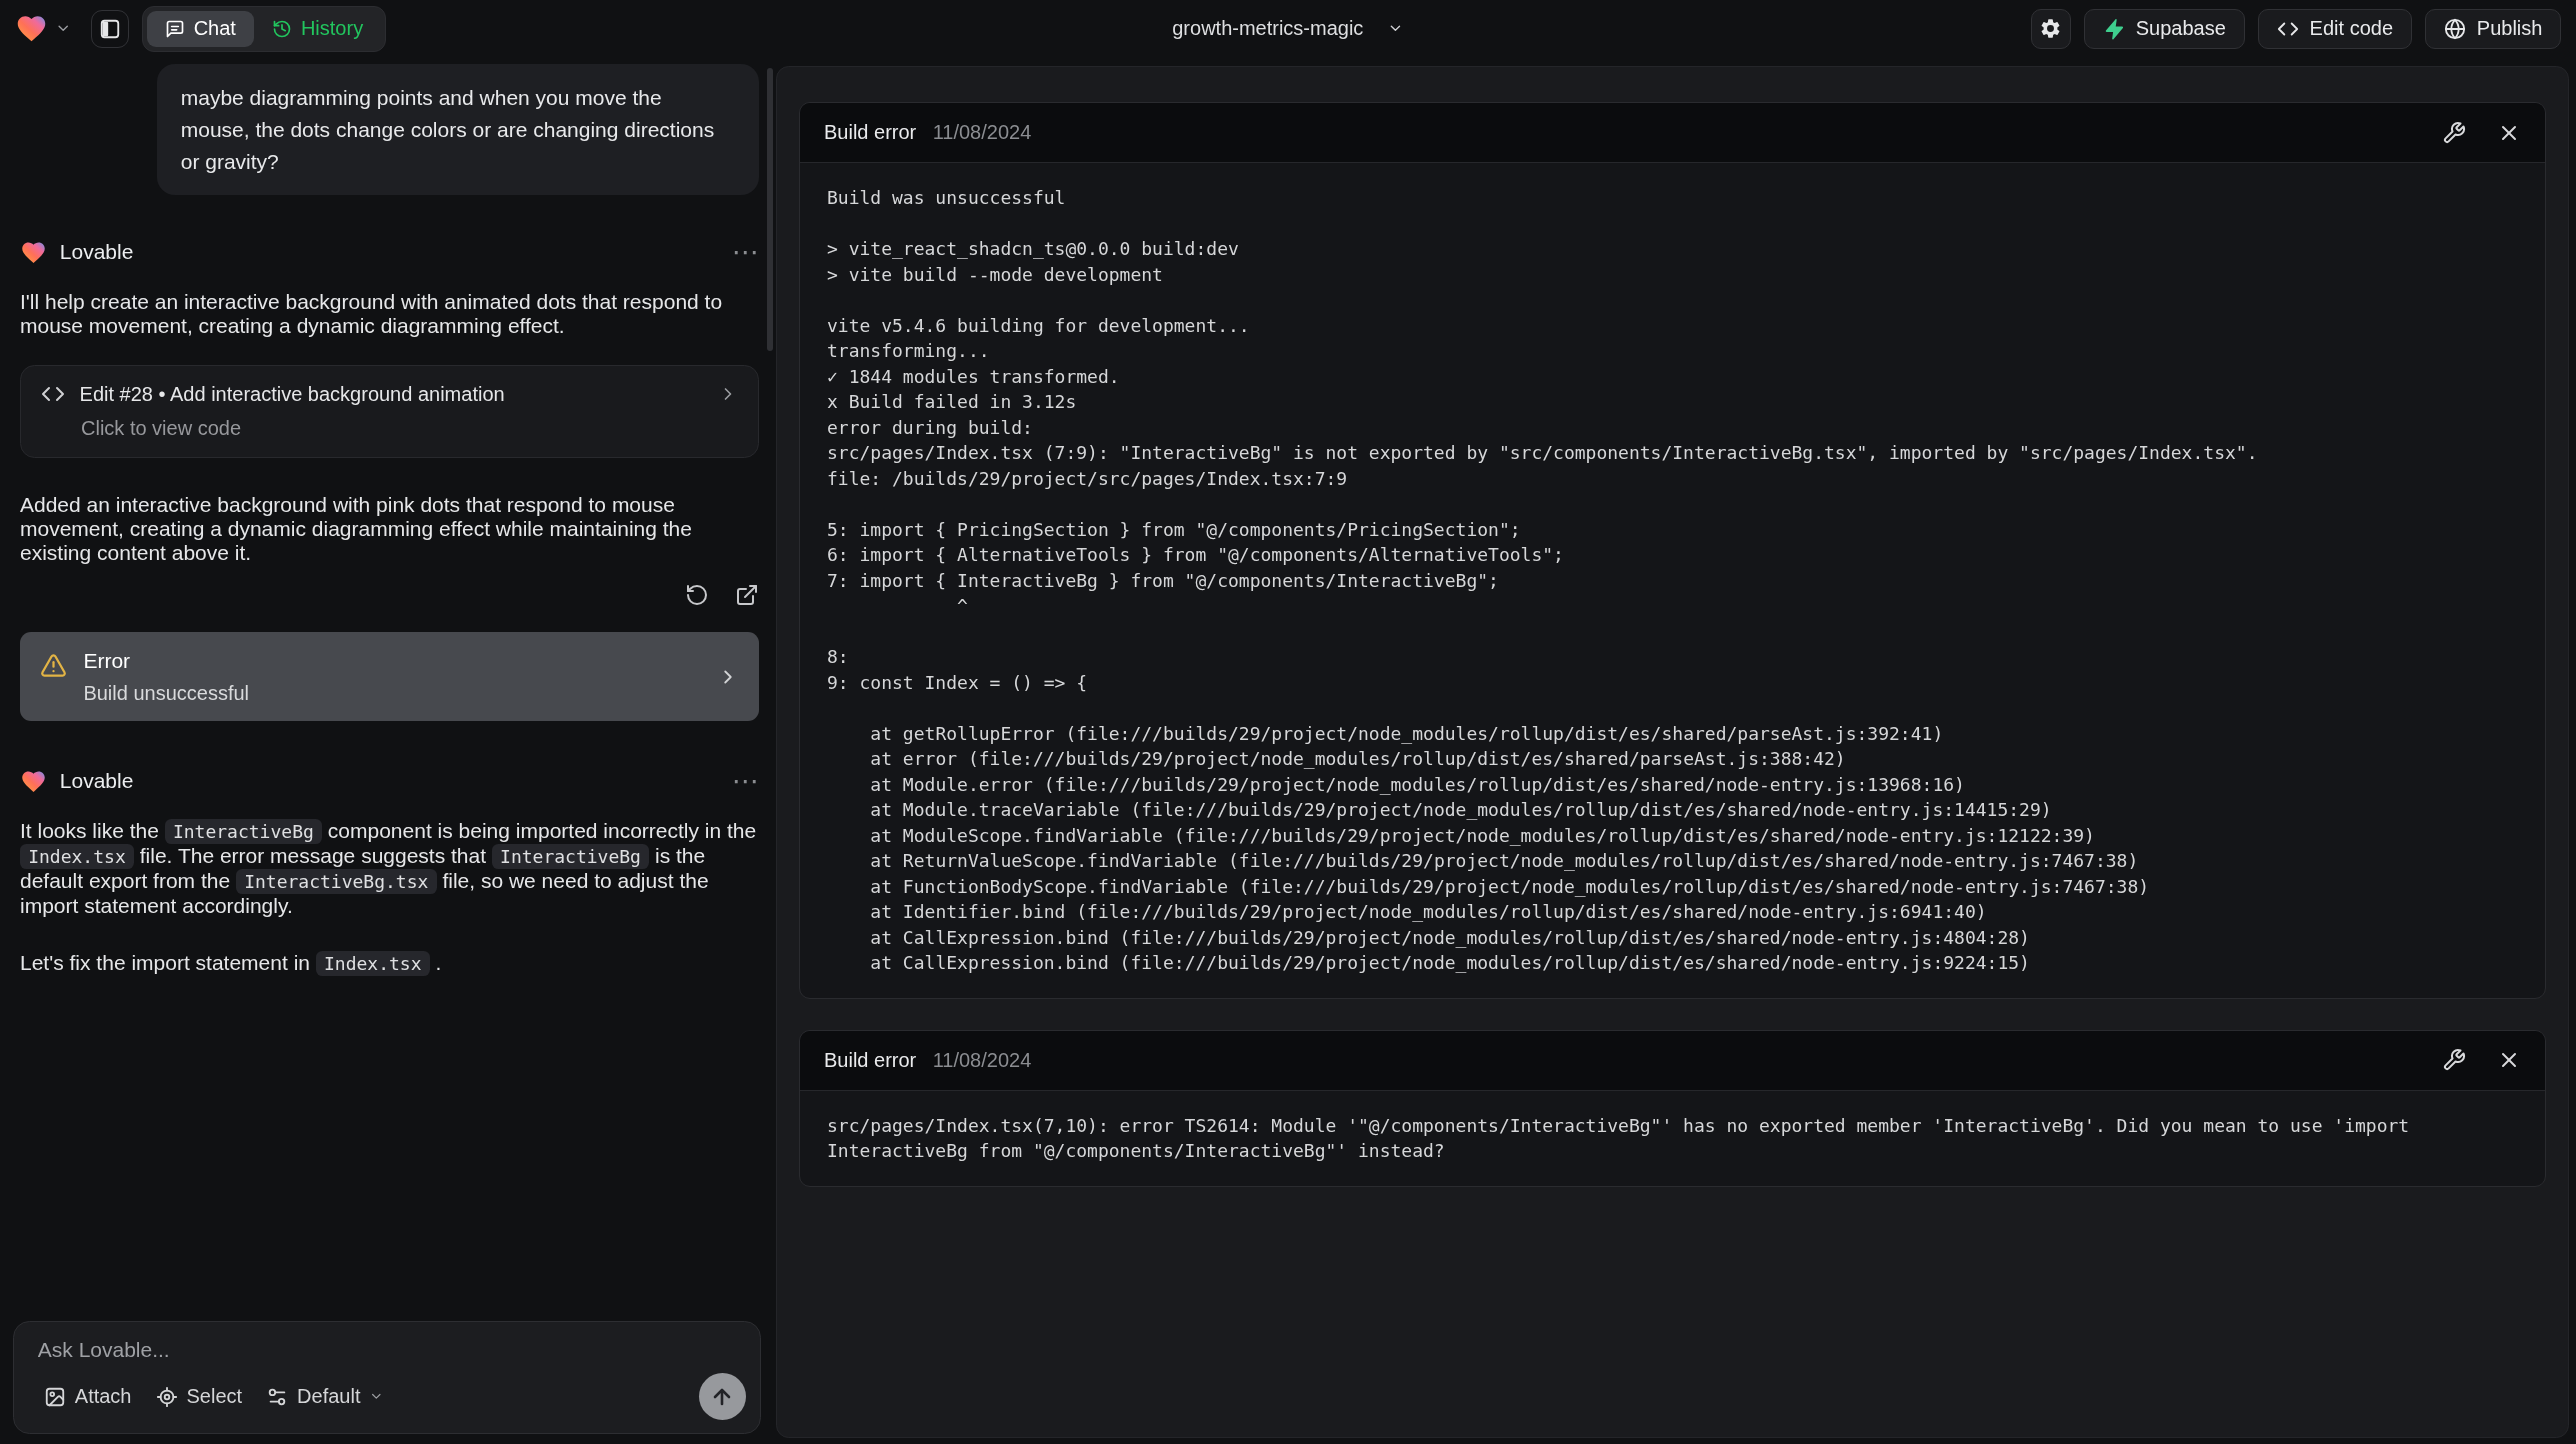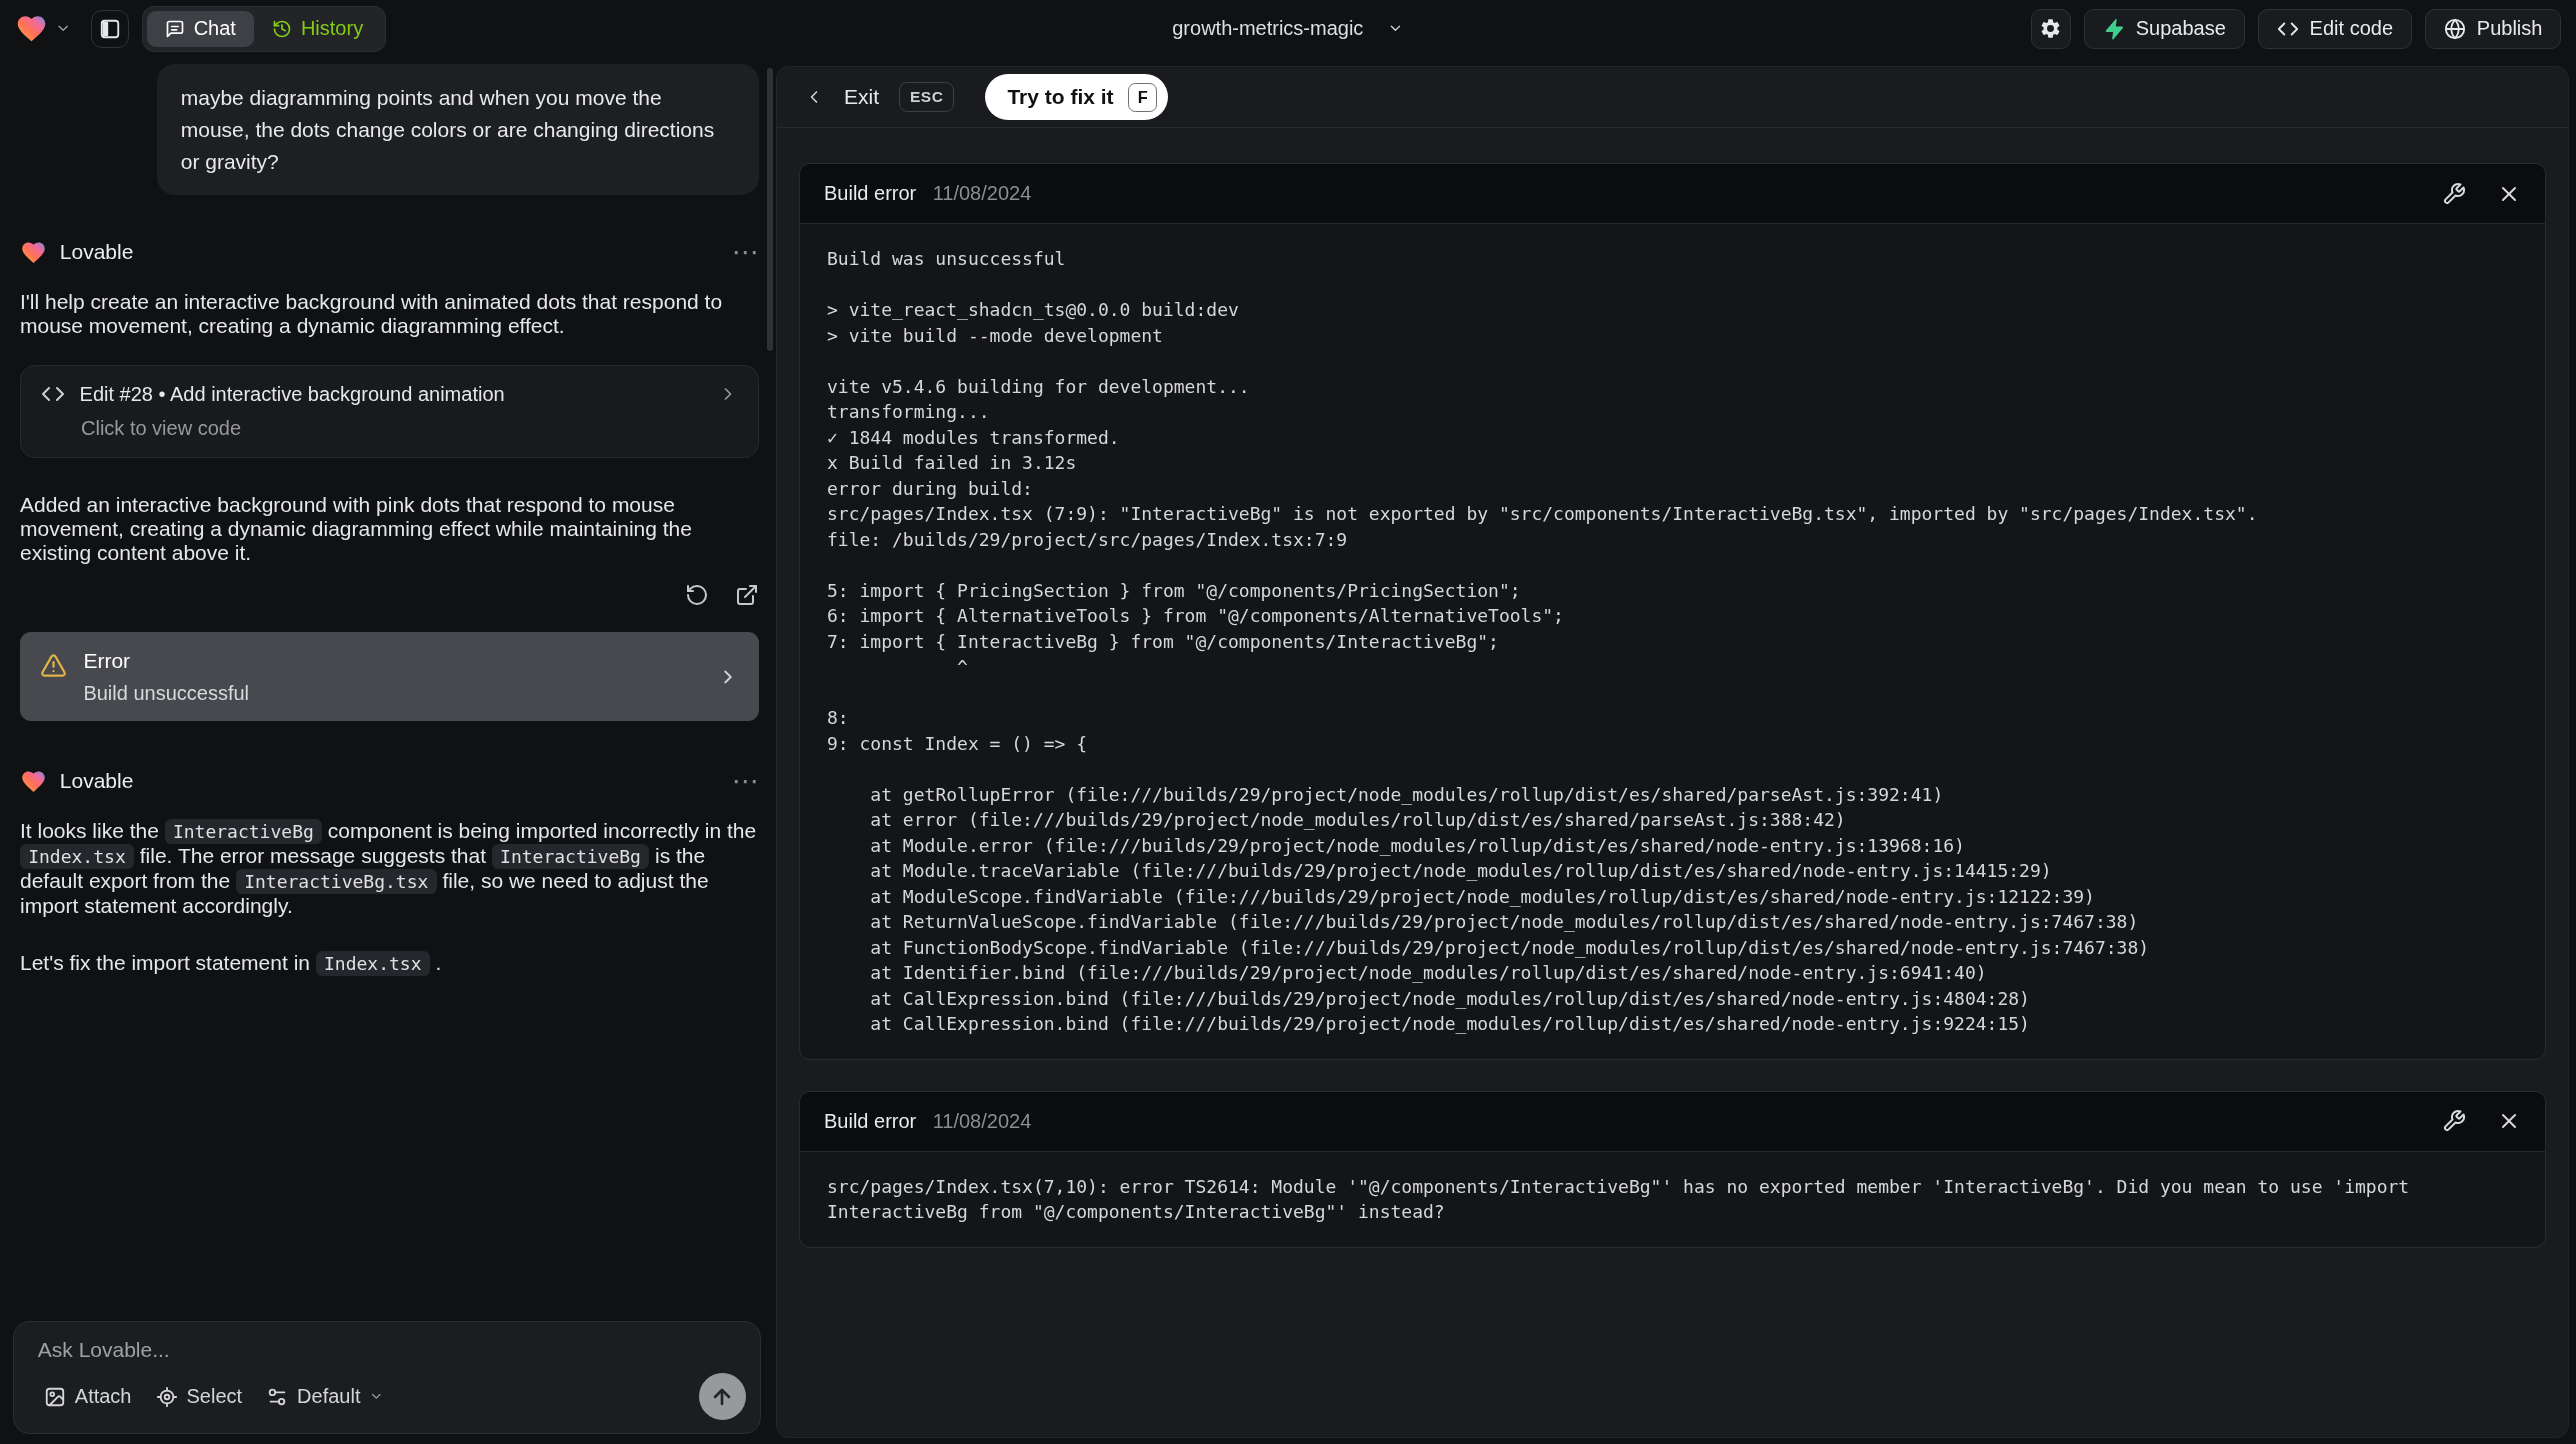--- a/index.html
+++ b/index.html
@@ -19,21 +19,21 @@
   .icon-btn {
     width:38px; height:38px; border-radius:11px; display:flex; align-items:center; justify-content:center;
     color:#d8d9db; background:transparent; border:0.9px solid #313236;
   }
   .sidebar-toggle { margin-left:20px; }
   .tab-group {
     margin-left:12.8px; display:flex; align-items:center; background:#232427; border:0.9px solid #2c2d31;
     border-radius:12px; padding:3.6px; height:46px;
   }
   .tab { display:flex; align-items:center; gap:9px; padding:0 18px; height:36px; border-radius:9px;
-    font-size:20px; color:#84cc16; }
+    font-size:20px; color:#22c55e; }
   .tab.active { background:#3e4045; color:#ffffff; }
   #project-select { position:absolute; left:50%; top:0; transform:translateX(-50%); height:57px;
     display:flex; align-items:center; gap:24px; font-size:20px; color:#dedfe1; }
   .topbar-right { margin-left:auto; display:flex; align-items:flex-start; gap:12.8px; }
   .bar-btn {
     height:40px; display:flex; align-items:center; gap:11px; padding:0 18px;
     background:#1a1b1e; border:0.9px solid #303135; border-radius:10px; color:#e9eaec; font-size:20px;
   }
   .gear-btn { width:40px; padding:0; justify-content:center; }
 
@@ -376,35 +376,20 @@
               <line x1="12" y1="19" x2="12" y2="6"></line>
               <polyline points="5 12 12 5 19 12"></polyline>
             </svg>
         </span>
       </button>
     </div>
   </div>
 </section>
 
 <section id="console">
-  <div id="console-header">
-    <div class="exit-group">
-      <span style="color:#cfd0d3">
-        <svg class="ico" width="20" height="20" viewBox="0 0 24 24">
-            <polyline points="15 6 9 12 15 18"></polyline>
-          </svg>
-      </span>
-      <span class="exit-label">Exit</span>
-      <span class="kbd">ESC</span>
-    </div>
-    <button class="fix-btn">
-      <span>Try to fix it</span>
-      <span class="fix-key">F</span>
-    </button>
-  </div>
 
   <div class="build-card">
     <div class="build-card-head">
       <span class="build-title">Build error</span>
       <span class="build-date">11/08/2024</span>
       <span class="build-head-actions">
         <span class="act">
           <svg class="ico" width="24" height="24" viewBox="0 0 24 24">
               <path d="M14.7 6.3a1 1 0 0 0 0 1.4l1.6 1.6a1 1 0 0 0 1.4 0l3.77-3.77a6 6 0 0 1-7.94 7.94l-6.91 6.91a2.12 2.12 0 0 1-3-3l6.91-6.91a6 6 0 0 1 7.94-7.94l-3.76 3.76z"></path>
             </svg>

